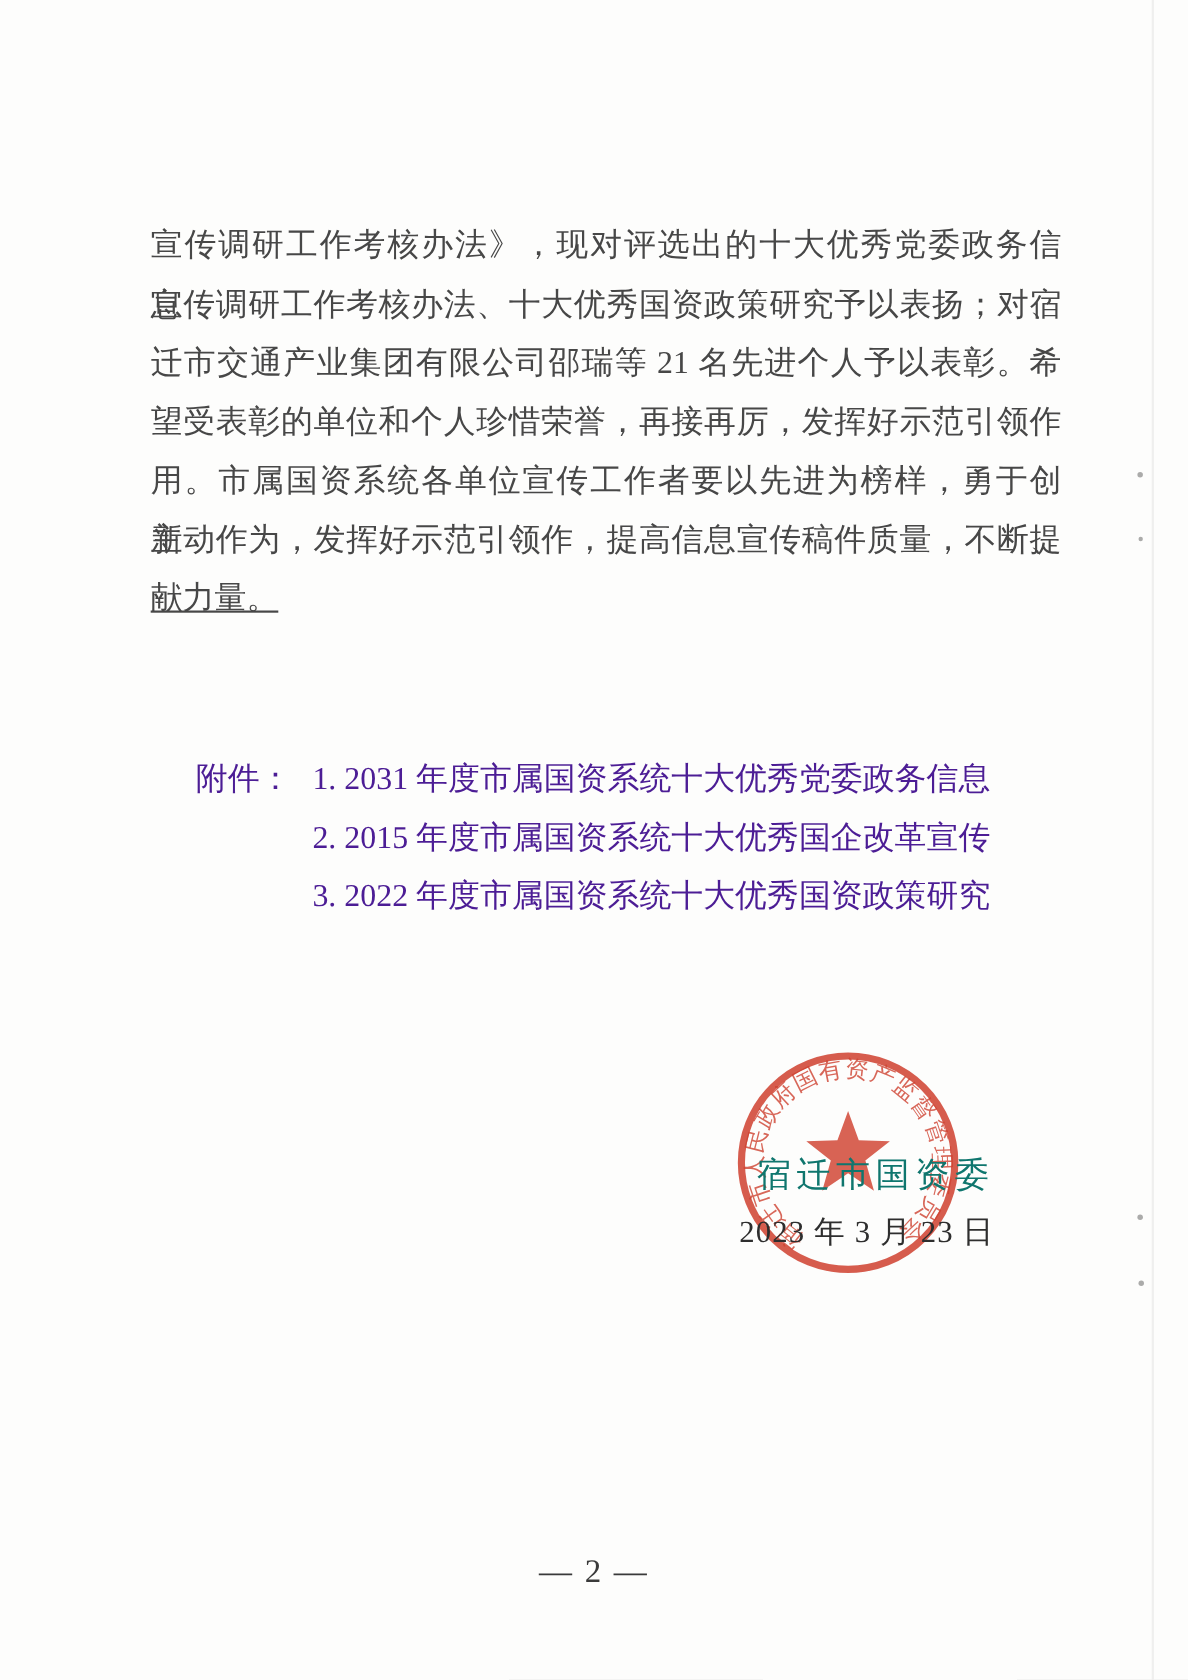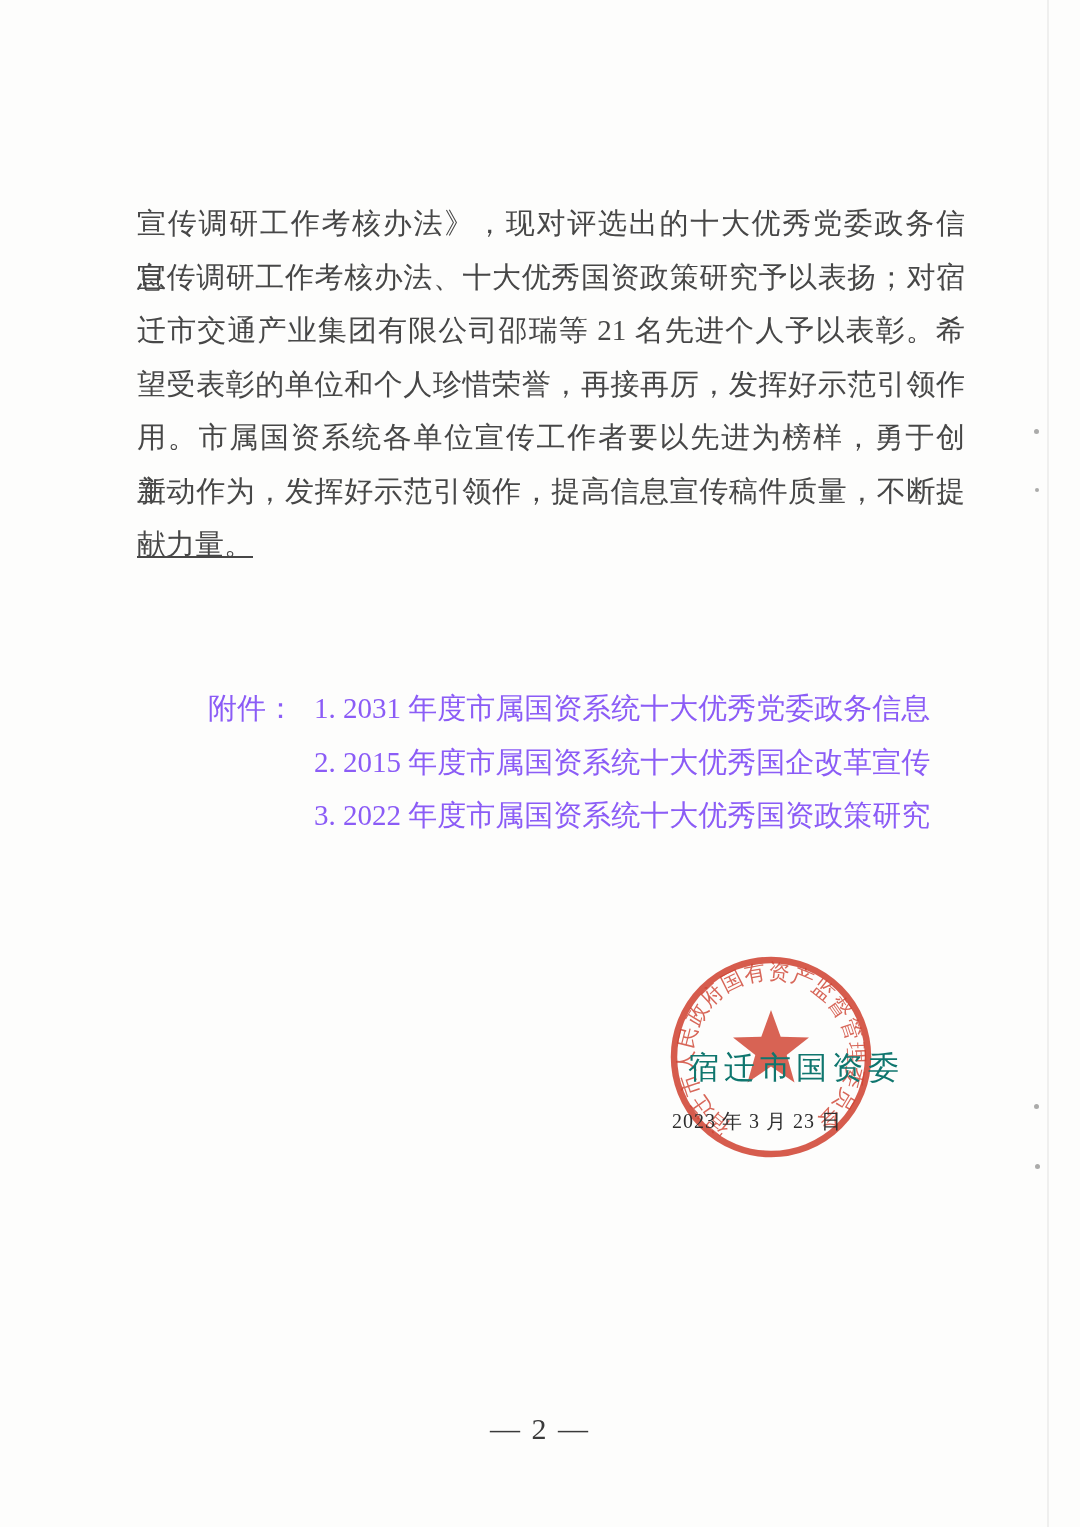--- a/index.html
+++ b/index.html
@@ -14,33 +14,33 @@
   
   .body-text { position:absolute; left:137px; top:197px; width:828px; }
   .body-line {
     font-size:29px; line-height:53.5px; color:#474747;
     text-align:justify; text-align-last:justify;
     height:53.5px; overflow:visible; white-space:normal;
   }
   .body-line.short { text-align-last:left;text-decoration:underline; }
   
   .attachments { position:absolute; left:178px; top:682px; width:760px; }
-  .att-row { display:flex; font-size:29px; line-height:53.5px; color:#8b5cf6;margin-left:30px; }
+  .att-row { display:flex; font-size:29px; line-height:53.5px; color:#4c1d95; }
   .att-label { width:106px; flex:0 0 106px; }
   .att-indent { width:106px; flex:0 0 106px; }
   .att-item { white-space:nowrap; }
   
   .signature {
     position:absolute; left:688px; top:1049px; z-index:3;
     font-size:31px; line-height:38px; letter-spacing:5px; color:#0f766e;
     white-space:nowrap;
   }
   .date {
     position:absolute; left:672px; top:1101px; z-index:3;
-    font-size:20px; line-height:40px; letter-spacing:1px; color:#2e2e2e;
+    font-size:28px; line-height:40px; letter-spacing:1px; color:#2e2e2e;
     white-space:nowrap;
   }
   
   .seal { position:absolute; left:664px; top:950px; width:214px; height:214px; z-index:2; }
   
   .page-number {
     position:absolute; left:0; top:1412px; width:100%;
     text-align:center; font-size:30px; color:#3a3a3a; letter-spacing:2px;
   }
   

